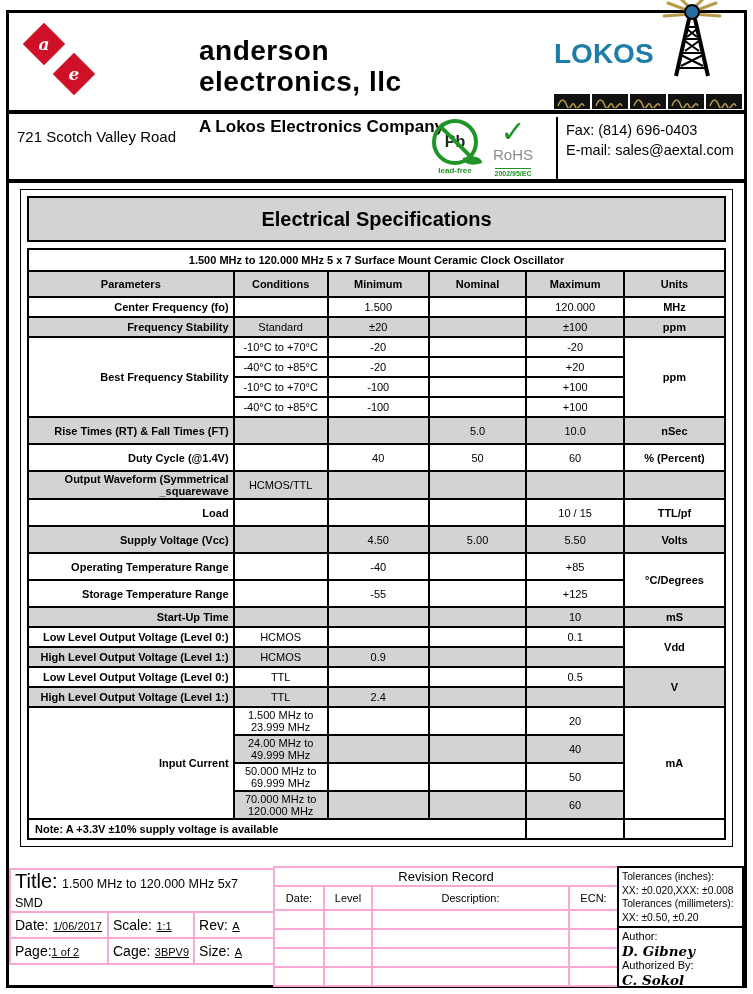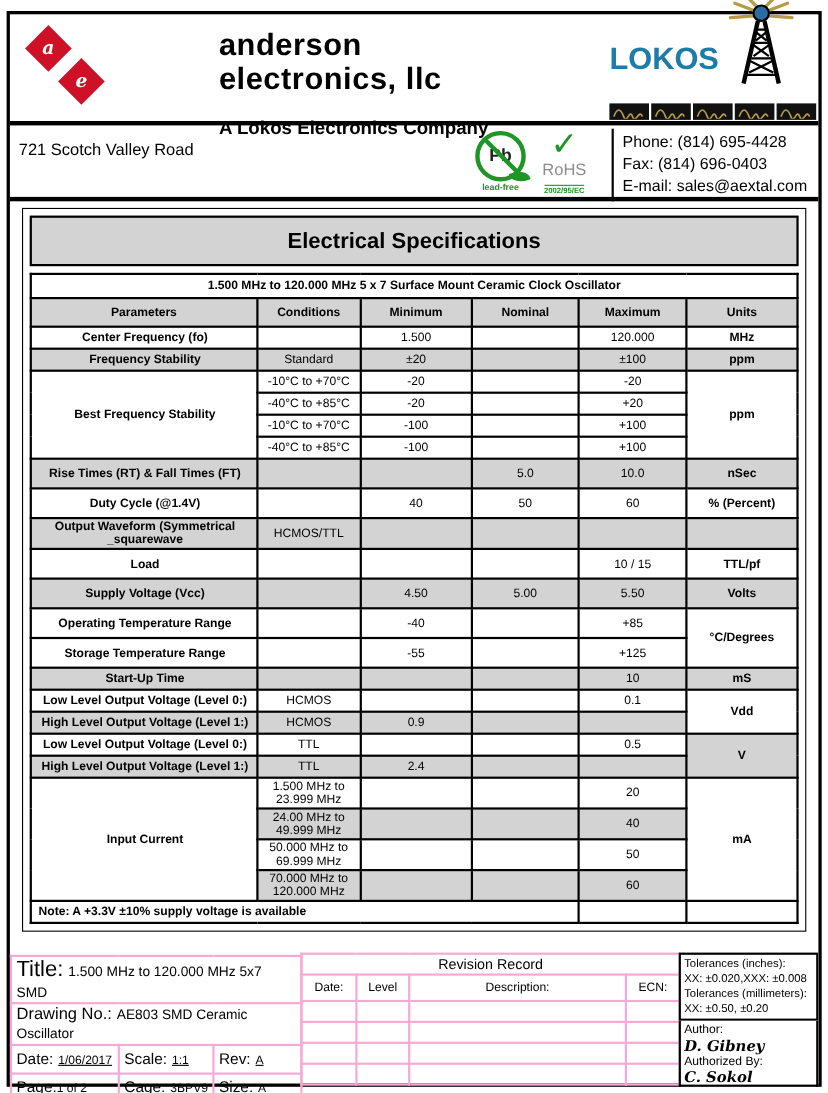--- a/index.html
+++ b/index.html
@@ -10,21 +10,21 @@
 
   
   .header-band { position:absolute; left:9px; top:13px; width:735px; height:101px; border-bottom:4px solid #000; }
   .ae-logo { position:absolute; left:8px; top:4px; width:110px; height:92px; }
   .diamond { position:absolute; width:30px; height:30px; background:var(--red,#ce1126); transform:rotate(45deg); }
   .d1 { left:12px; top:12px; }
   .d2 { left:42px; top:42px; }
   .diamond span { position:absolute; left:0; top:0; width:30px; height:30px; transform:rotate(-45deg);
       display:flex; align-items:center; justify-content:center;
       font-family:"DejaVu Serif",serif; font-style:italic; font-weight:bold; font-size:17px; color:#fff; }
-  .company { position:absolute; left:190px; top:12px; }
+  .company { position:absolute; left:190px; top:22px; }
   .company .big { font-size:28px; font-weight:bold; line-height:31px; letter-spacing:0.5px; }
   .company .tagline { font-size:17px; font-weight:bold; margin-top:20px; }
 
   .lokos { position:absolute; left:543px; top:-13px; width:192px; height:114px; }
   .lokos .word1 { position:absolute; left:2px; top:38px; font-size:28px; font-weight:bold; color:var(--blue,#1e7ca8); letter-spacing:0px; }
   .lokos .word2 { position:absolute; left:2px; top:66px; font-size:24px; font-weight:bold; color:var(--blue,#1e7ca8); letter-spacing:-0.5px; }
   .lokos .tm { font-size:9px; vertical-align:top; }
   .tower { position:absolute; right:14px; top:0; }
   .wave-strip { position:absolute; left:2px; top:94px; width:188px; display:flex; gap:2px; }
   .wave-box { width:36px; height:15px; background:#111; display:flex; align-items:center; justify-content:center; }
@@ -48,21 +48,21 @@
 
   
   .spec-section { position:absolute; left:20px; top:189px; width:713px; border:1px solid #000; padding:6px; background:#fff; }
   .spec-banner { border:2px solid #000; background:var(--row_gray,#d3d3d3); height:46px; line-height:42px;
       text-align:center; font-size:20px; font-weight:bold; margin-bottom:6px; }
   table.spec { width:100%; border-collapse:collapse; }
   table.spec td { border:2px solid #000; font-size:11px; padding:1px 4px; vertical-align:middle; white-space:pre-line; }
   table.spec .gray { background:var(--row_gray,#d3d3d3); }
   .c-subtitle { text-align:center; font-weight:bold; font-size:11.5px; height:22px; }
   .c-colhead { text-align:center; font-weight:bold; font-size:12px; height:26px; }
-  .c-param { text-align:center; font-weight:bold; padding-left:6px !important; }
+  .c-param { text-align:right; font-weight:bold; padding-left:6px !important; }
   .c-cond { text-align:center; font-size:10px; }
   .c-val { text-align:center; }
   .c-units { text-align:center; font-weight:bold; font-size:12px; }
   .c-note { text-align:left; font-weight:bold; padding-left:6px !important; }
   tr.h-sm td { height:20px; } tr.h-md td { height:27px; }
   col.w-param{width:29.5%;} col.w-cond{width:13.5%;} col.w-min{width:14.5%;} col.w-nom{width:14%;} col.w-max{width:14%;} col.w-units{width:14.5%;}
 
   
   .bottom-block { position:absolute; left:9px; top:866px; width:735px; height:122px; }
   table.tb { border-collapse:collapse; }
@@ -161,21 +161,20 @@
         <div class="pb-leaf"></div>
       </div>
       <div class="pb-caption">lead-free</div>
     </div>
     <div class="rohs-badge">
       <div class="rohs-check">✓</div>
       <div class="rohs-label">RoHS</div>
       <div class="rohs-directive">2002/95/EC</div>
     </div>
     <div class="contact">
-      <div>Phone: (814) 695-4428</div>
       <div>Fax: (814) 696-0403</div>
       <div>E-mail: sales@aextal.com</div>
     </div>
   </div>
 
   <div class="spec-section">
     <div class="spec-banner">Electrical Specifications</div>
     <table class="spec">
       <colgroup>
         <col class="w-param">
@@ -373,26 +372,20 @@
   </div>
 
   <div class="bottom-block">
 
     <table class="tb title-table">
       <tbody>
         <tr class="row-title">
           <td colspan="3">
             <span class="lbl-xl">Title:</span>
             <span class="val-md">1.500 MHz to 120.000 MHz 5x7 SMD</span>
-          </td>
-        </tr>
-        <tr class="row-drawing">
-          <td colspan="3">
-            <span class="lbl-lg">Drawing No.:</span>
-            <span class="val-md">AE803 SMD Ceramic Oscillator</span>
           </td>
         </tr>
         <tr class="row-info">
           <td style="width:98px"><span class="lbl-md">Date:</span> <span class="val-sm">1/06/2017</span></td>
           <td style="width:84px"><span class="lbl-md">Scale:</span> <span class="val-sm">1:1</span></td>
           <td><span class="lbl-md">Rev:</span> <span class="val-sm">A</span></td>
         </tr>
         <tr class="row-info">
           <td><span class="lbl-md">Page:</span><span class="val-sm">1 of 2</span></td>
           <td><span class="lbl-md">Cage:</span> <span class="val-sm">3BPV9</span></td>

